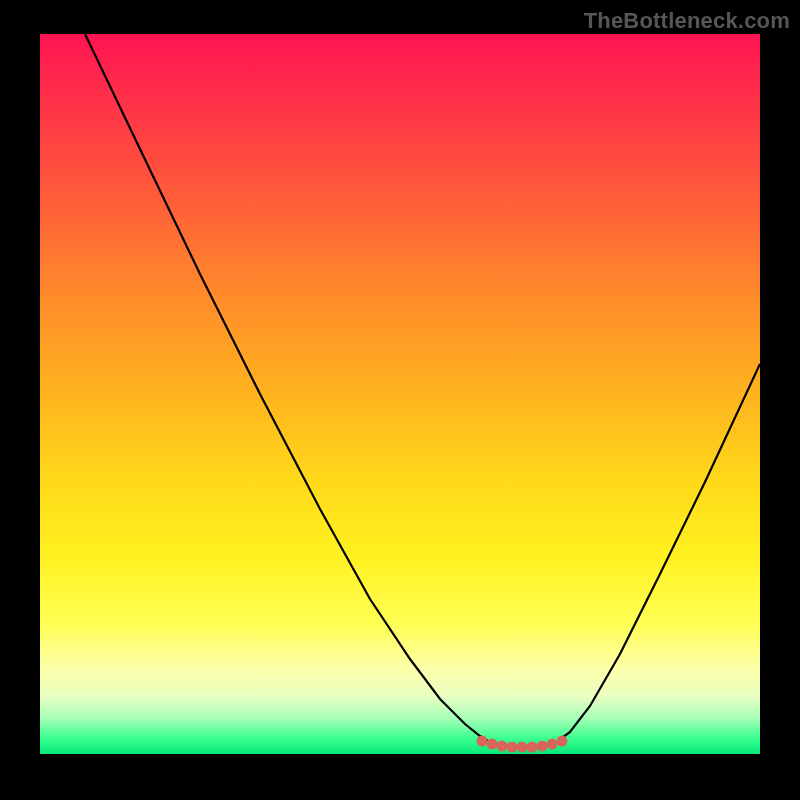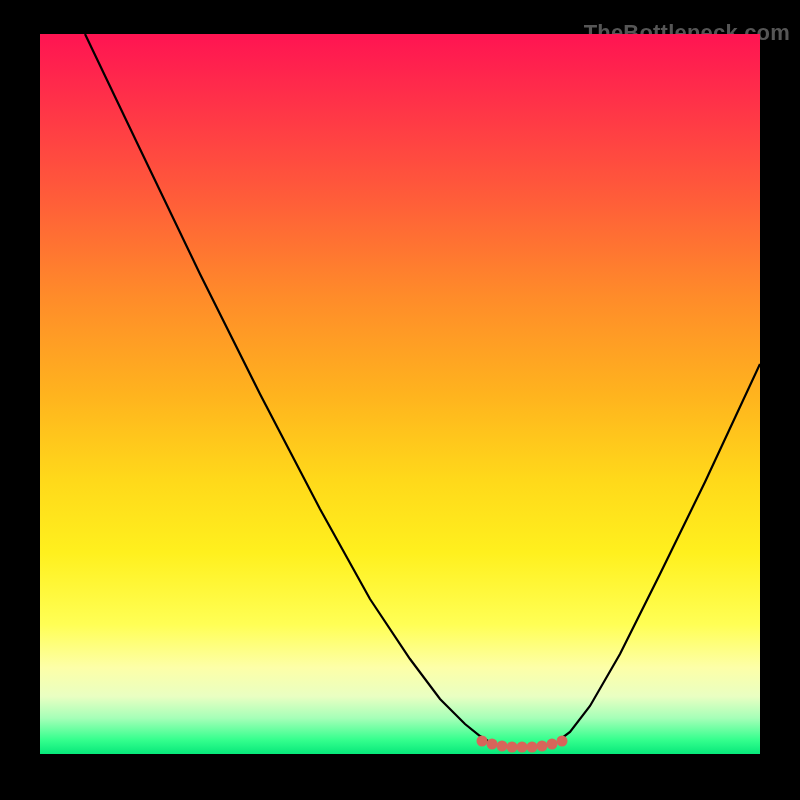--- a/index.html
+++ b/index.html
@@ -5,21 +5,21 @@
   * { margin: 0; padding: 0; box-sizing: border-box; }
   html, body { width: 800px; height: 800px; overflow: hidden; background: #000; }
   .frame {
     position: relative;
     width: 800px;
     height: 800px;
     background: #000;
   }
   .watermark {
     position: absolute;
-    top: 20px;
+    top: 8px;
     right: 10px;
     font-family: Arial, Helvetica, sans-serif;
     font-size: 22px;
     font-weight: 600;
     color: #565656;
     letter-spacing: 0.2px;
   }
   .plot {
     position: absolute;
     left: 40px;

